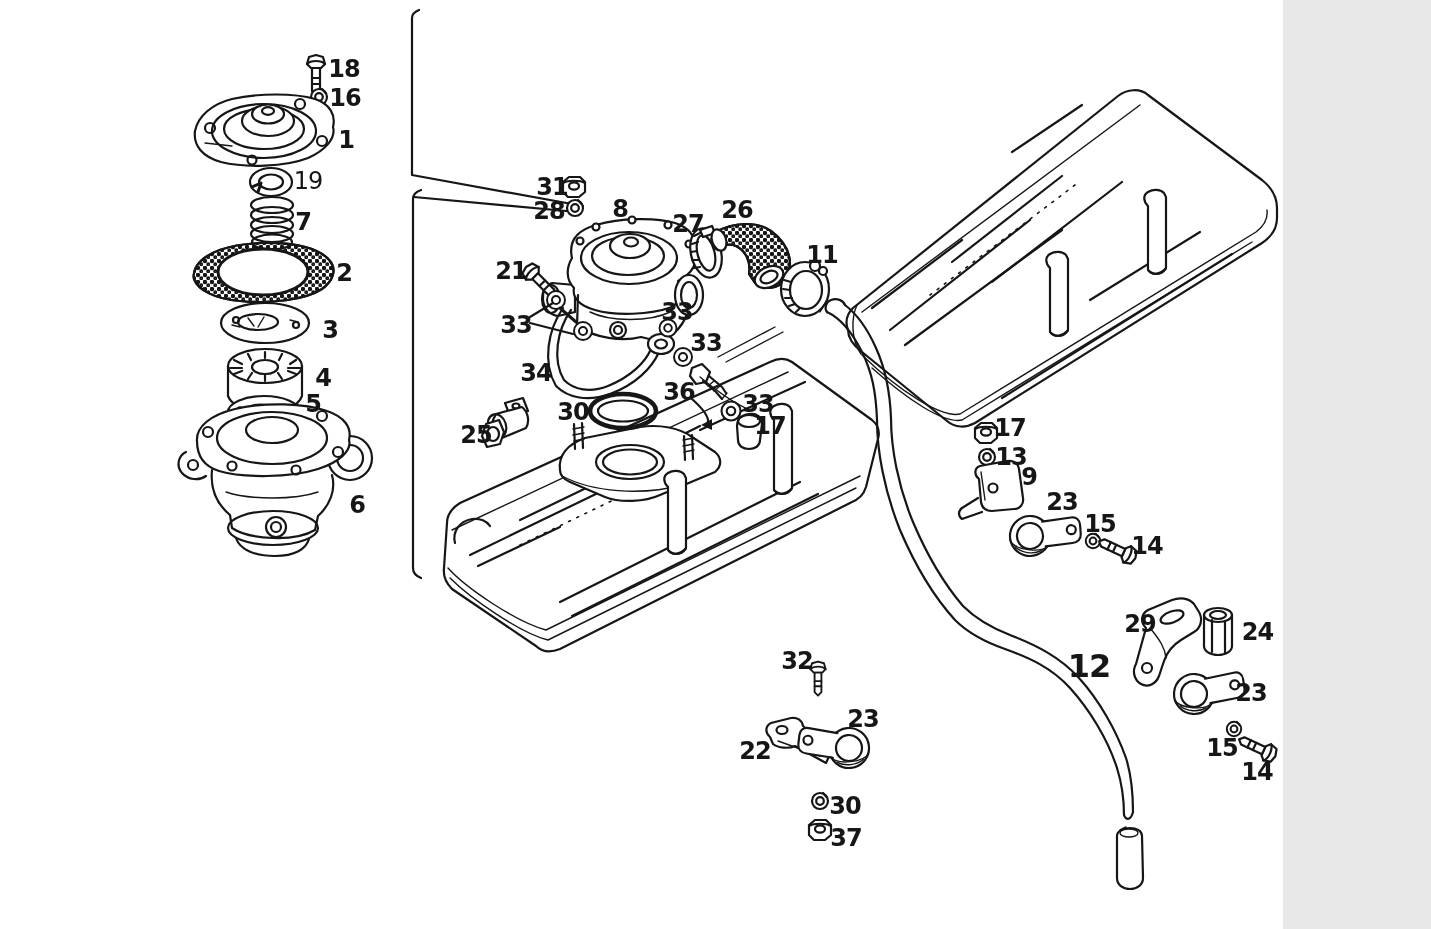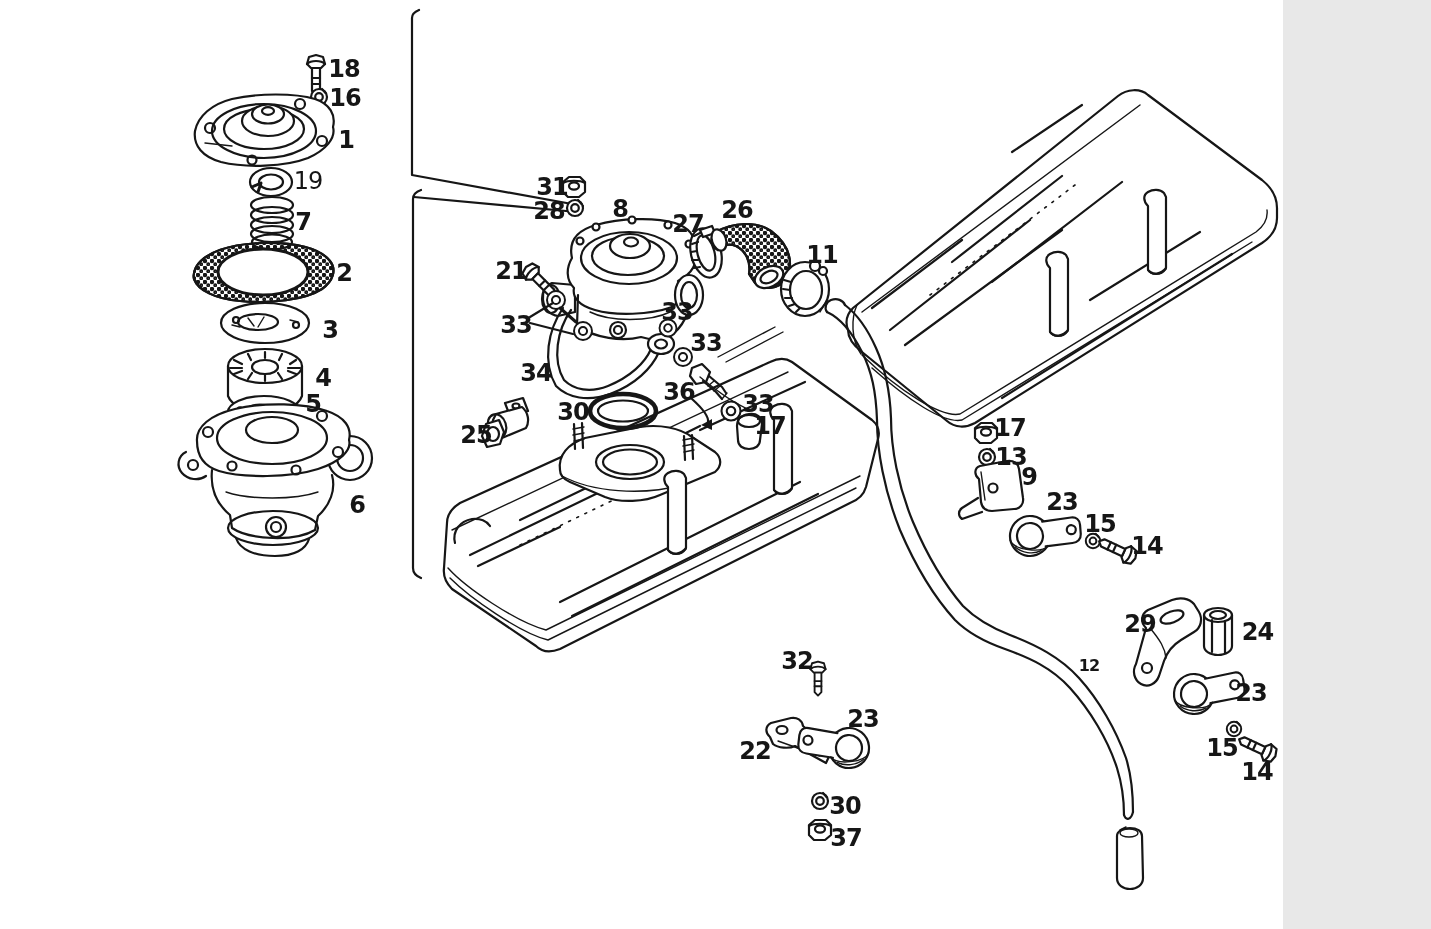--- a/index.html
+++ b/index.html
@@ -403,21 +403,21 @@
       <div class="callout" style="left: 476px; top: 435px; font-size: 24px; font-weight: 700;">25</div>
       <div class="callout" style="left: 770px; top: 426px; font-size: 24px; font-weight: 700;">17</div>
       <div class="callout" style="left: 1010px; top: 428px; font-size: 24px; font-weight: 700;">17</div>
       <div class="callout" style="left: 1011px; top: 457px; font-size: 24px; font-weight: 700;">13</div>
       <div class="callout" style="left: 1029px; top: 477px; font-size: 24px; font-weight: 700;">9</div>
       <div class="callout" style="left: 1062px; top: 502px; font-size: 24px; font-weight: 700;">23</div>
       <div class="callout" style="left: 1100px; top: 524px; font-size: 24px; font-weight: 700;">15</div>
       <div class="callout" style="left: 1147px; top: 546px; font-size: 24px; font-weight: 700;">14</div>
       <div class="callout" style="left: 1140px; top: 624px; font-size: 24px; font-weight: 700;">29</div>
       <div class="callout" style="left: 1249px; top: 632px; font-size: 24px; font-weight: 700; padding-left: 17px;">24</div>
-      <div class="callout" style="left: 1089px; top: 666px; font-size: 16px; font-weight: 700;">12</div>
+      <div class="callout" style="left: 1089px; top: 666px; font-size: 32px; font-weight: 700;">12</div>
       <div class="callout" style="left: 1251px; top: 693px; font-size: 24px; font-weight: 700;">23</div>
       <div class="callout" style="left: 1222px; top: 748px; font-size: 24px; font-weight: 700;">15</div>
       <div class="callout" style="left: 1257px; top: 772px; font-size: 24px; font-weight: 700;">14</div>
       <div class="callout" style="left: 797px; top: 661px; font-size: 24px; font-weight: 700;">32</div>
       <div class="callout" style="left: 755px; top: 751px; font-size: 24px; font-weight: 700;">22</div>
       <div class="callout" style="left: 863px; top: 719px; font-size: 24px; font-weight: 700;">23</div>
       <div class="callout" style="left: 845px; top: 806px; font-size: 24px; font-weight: 700;">30</div>
       <div class="callout" style="left: 846px; top: 838px; font-size: 24px; font-weight: 700;">37</div>
     </div>
 </div>

